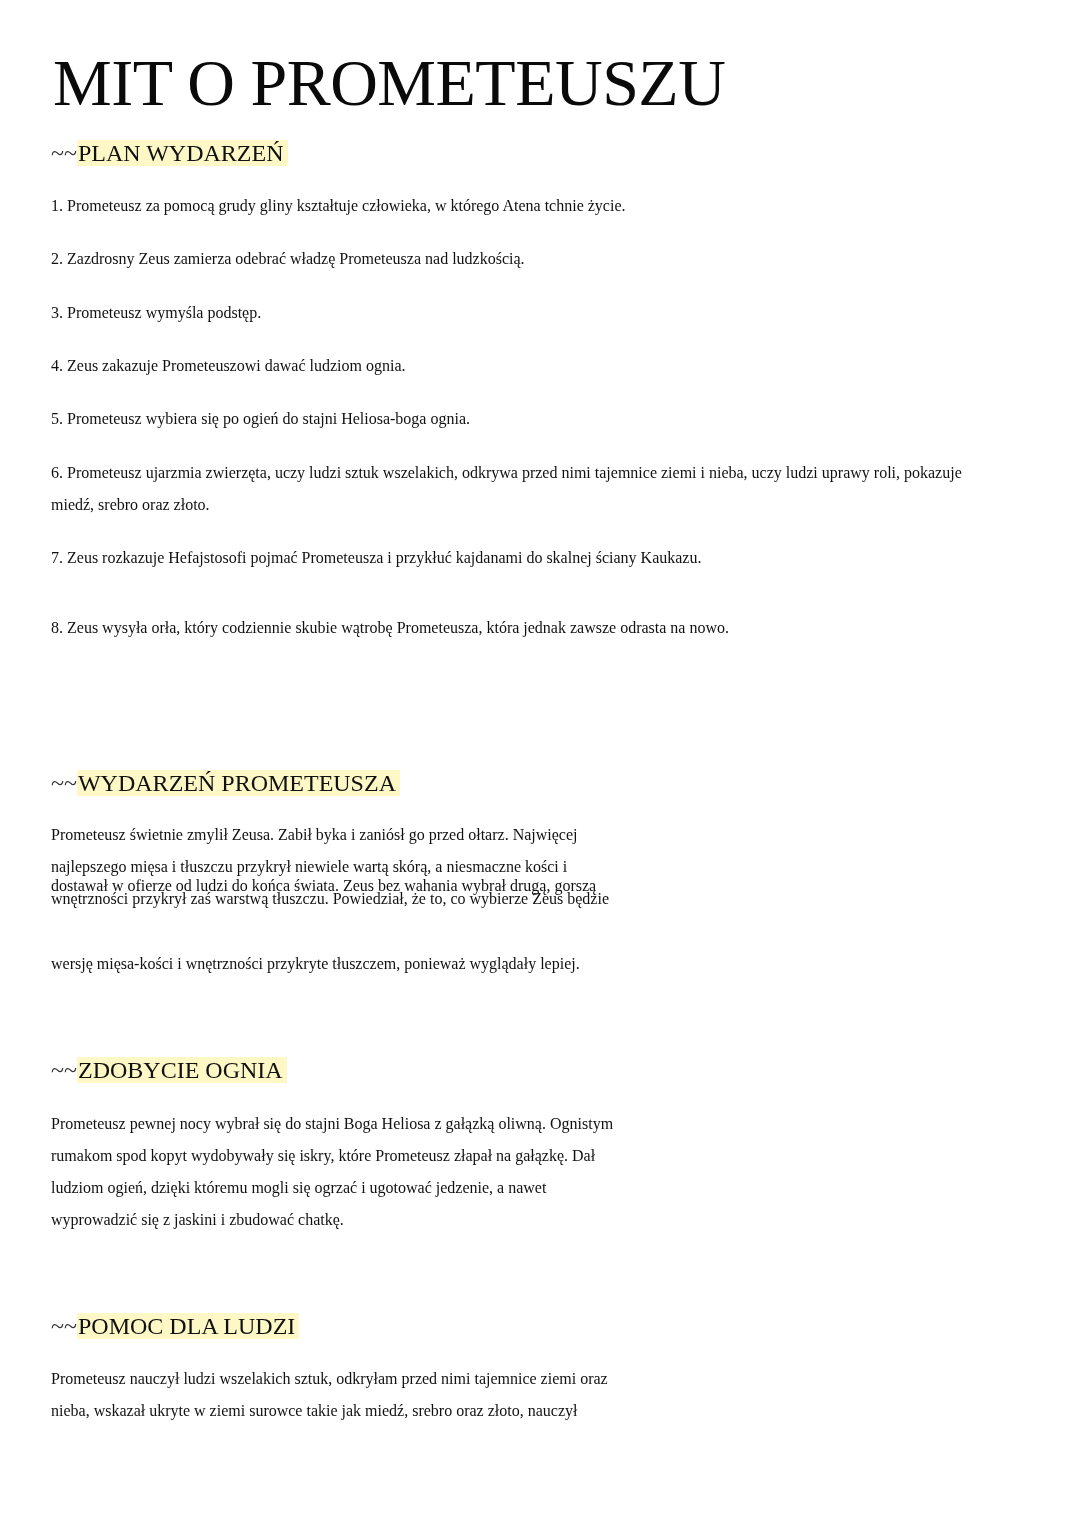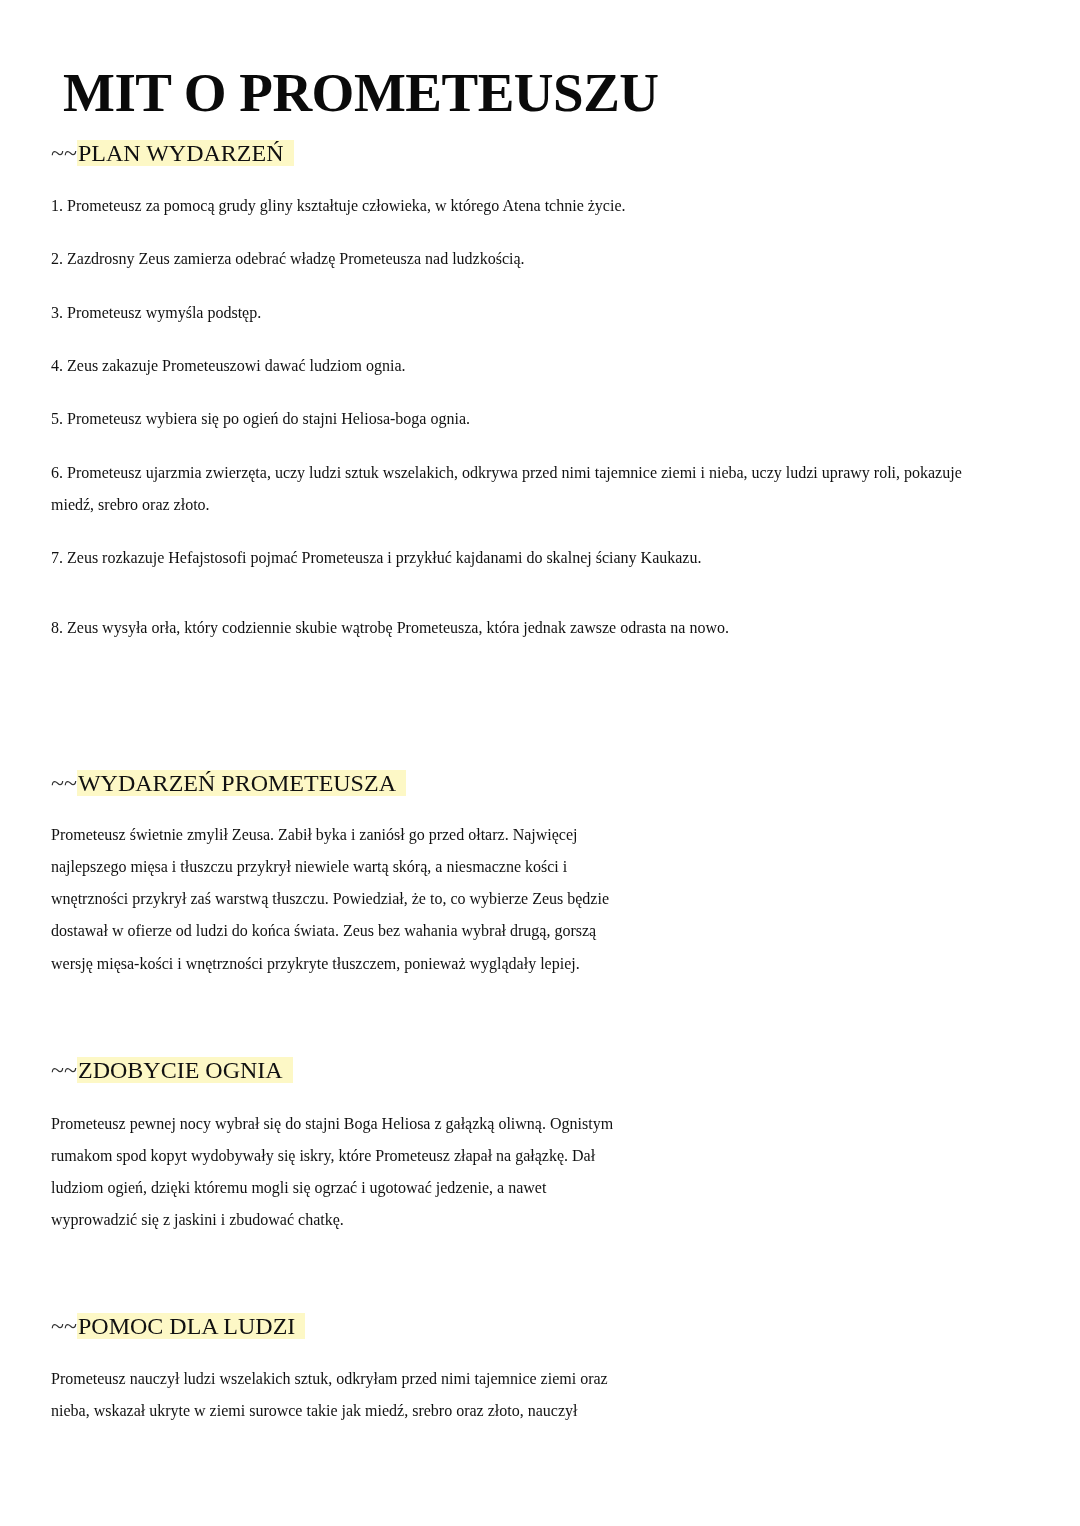--- a/index.html
+++ b/index.html
@@ -18,43 +18,43 @@
     .page {
       position: absolute;
       left: 51px;
       top: 0;
       width: 990px;
     }
     .title {
       position: absolute;
       left: 0;
       top: 50px;
-      margin: 12px;
-      font-size: 55px;
-      font-weight: bold;
+      margin: 2px;
+      font-size: 66px;
+      font-weight: normal;
       letter-spacing: -0.5px;
       line-height: 62px;
       color: #0a0a0a;
       white-space: nowrap;
     }
     .section-heading {
       position: absolute;
       left: 0;
       margin: 0;
       font-size: 24px;
       font-weight: normal;
       line-height: 32px;
       white-space: nowrap;
     }
     .section-heading .tilde {
       color: #333;
     }
     .section-heading .hl {
       background: #fdf8c6;
-      padding: 0 10px 0 1px;
+      padding: 0 4px 0 1px;
     }
     .item {
       position: absolute;
       left: 0;
       margin: 0;
       font-size: 16px;
       line-height: 32px;
       width: 985px;
     }
     .para {
@@ -85,21 +85,21 @@
   <p class="item" style="top:542px; width:940px;">7. Zeus rozkazuje Hefajstosofi pojmać Prometeusza i przykłuć kajdanami do skalnej ściany Kaukazu.</p>
   <p class="item" style="top:612px; width:980px;">8. Zeus wysyła orła, który codziennie skubie wątrobę Prometeusza, która jednak zawsze odrasta na nowo.</p>
 
   <h2 class="section-heading" style="top:767px;">
     <span class="tilde">~~</span><span class="hl">WYDARZEŃ PROMETEUSZA</span>
   </h2>
   <div>
     <p class="para" style="top:819px;">Prometeusz świetnie zmylił Zeusa. Zabił byka i zaniósł go przed ołtarz. Najwięcej</p>
     <p class="para" style="top:851px;">najlepszego mięsa i tłuszczu przykrył niewiele wartą skórą, a niesmaczne kości i</p>
     <p class="para" style="top:883px;">wnętrzności przykrył zaś warstwą tłuszczu. Powiedział, że to, co wybierze Zeus będzie</p>
-    <p class="para" style="top:915px;">dostawał w ofierze od ludzi do końca świata. Zeus bez wahania wybrał drugą, gorszą</p>
+    <p class="para" style="top:870px;">dostawał w ofierze od ludzi do końca świata. Zeus bez wahania wybrał drugą, gorszą</p>
     <p class="para" style="top:948px;">wersję mięsa-kości i wnętrzności przykryte tłuszczem, ponieważ wyglądały lepiej.</p>
   </div>
 
   <h2 class="section-heading" style="top:1054px;text-align:center;">
     <span class="tilde">~~</span><span class="hl">ZDOBYCIE OGNIA</span>
   </h2>
   <div>
     <p class="para" style="top:1108px;">Prometeusz pewnej nocy wybrał się do stajni Boga Heliosa z gałązką oliwną. Ognistym</p>
     <p class="para" style="top:1140px;">rumakom spod kopyt wydobywały się iskry, które Prometeusz złapał na gałązkę. Dał</p>
     <p class="para" style="top:1172px;">ludziom ogień, dzięki któremu mogli się ogrzać i ugotować jedzenie, a nawet</p>

